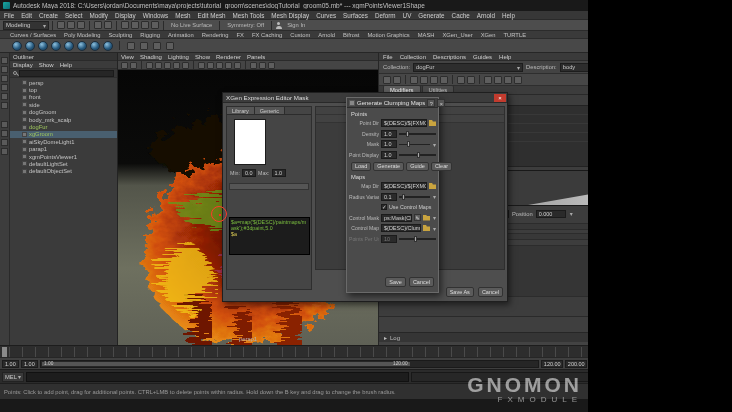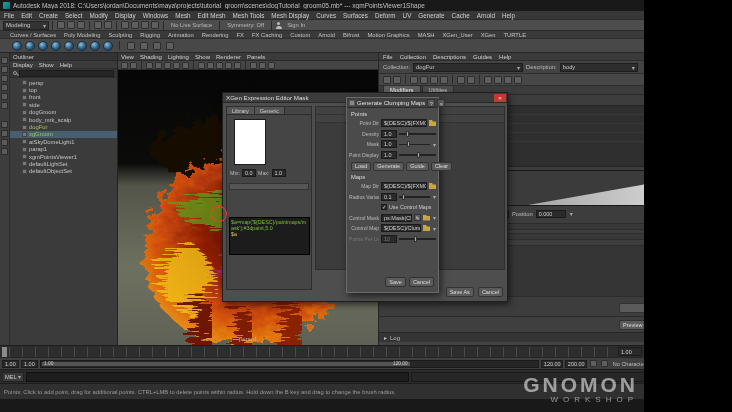--- a/index.html
+++ b/index.html
@@ -1,17 +1,17 @@
 <!DOCTYPE html>
 <html><head>
 <meta charset="utf-8">
 <style>
 *{margin:0;padding:0;box-sizing:border-box;font-family:"Liberation Sans",sans-serif;}
 body{background:#000;}
-#root{position:relative;width:644px;height:412px;background:#14532d;overflow:hidden;color:#c8c8c8;font-size:7px;}
+#root{position:relative;width:588px;height:412px;background:#14532d;overflow:hidden;color:#c8c8c8;font-size:7px;}
 .abs{position:absolute;}
 .sp{flex:1;}
 .icn{width:8px;height:8px;background:#5e5e5e;border:1px solid #2d2d2d;border-radius:1px;flex:none;margin:0 1px;}
 .icn.sm{width:7px;height:7px;}
 .sep{width:1px;height:9px;background:#2a2a2a;margin:0 3px;flex:none;}
 .fld{background:#2a2a2a;border:1px solid #1b1b1b;color:#d0d0d0;height:8px;line-height:6px;padding:0 2px;font-size:5.5px;overflow:hidden;white-space:nowrap;}
 .btn{background:#5b5b5b;border:1px solid #323232;border-radius:2px;color:#ddd;text-align:center;font-size:5.5px;line-height:8px;height:10px;padding:0 3px;}
 .caret{color:#aaa;font-size:6px;margin-left:1px;flex:none;}
 
 .titlebar{left:0;top:0;width:732px;height:11px;background:#191919;display:flex;align-items:center;padding:0 3px;gap:3px;}
@@ -635,16 +635,16 @@
     <span class="cmd-out"></span>
   </div>
 
   <div class="helpline abs">
     <span class="help-txt">Points: Click to add point, drag for additional points. CTRL+LMB to delete points within radius. Hold down the B key and drag to change the brush radius.</span>
   </div>
   <div class="bottomfill abs"></div>
 
   <div class="watermark abs">
     <div class="wm1">GNOMON</div>
-    <div class="wm2">WORKSHOP</div>
+    <div class="wm2">FXMODULE</div>
   </div>
 
 </div>
 
 </body></html>

